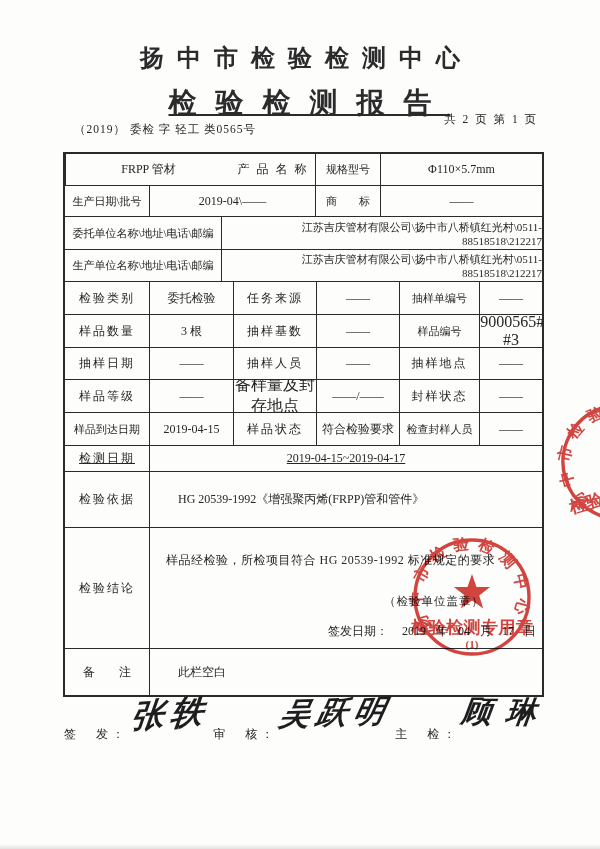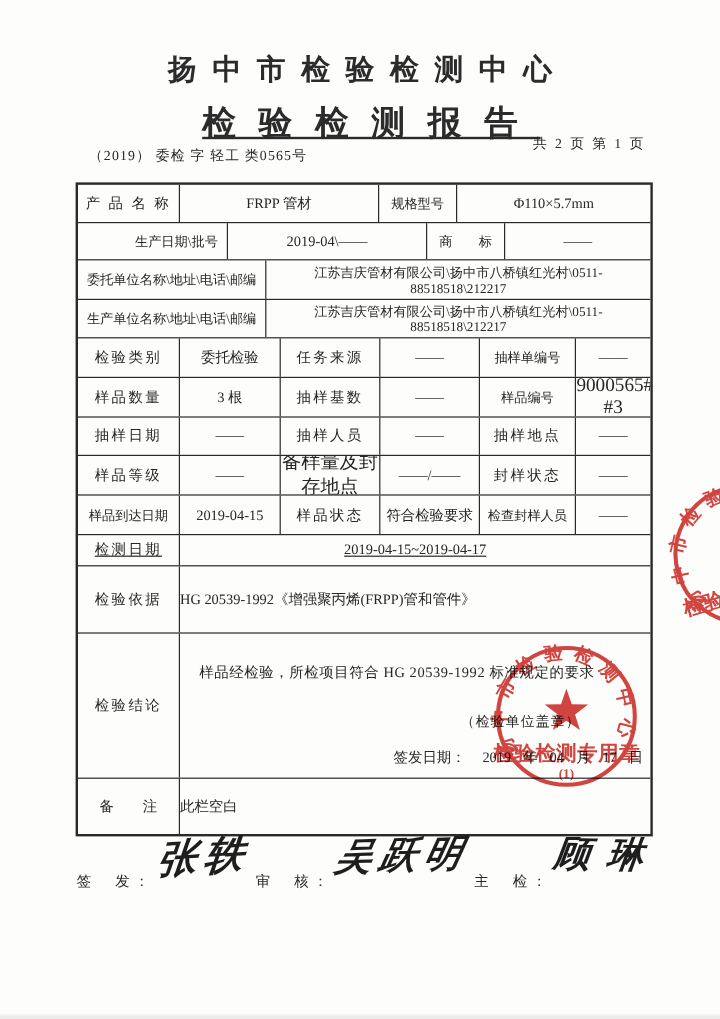--- a/index.html
+++ b/index.html
@@ -23,32 +23,32 @@
     position:absolute;left:63px;top:152px;width:477px;
     border:2px solid #2a2a2a;background:transparent;
   }
   .row{display:flex;border-top:1.4px solid #2a2a2a;}
   .row.first{border-top:none;}
   .cell{
     border-left:1.4px solid #2a2a2a;display:flex;align-items:center;justify-content:center;
     font-size:12px;text-align:center;overflow:hidden;box-sizing:border-box;
   }
   .cell.nol{border-left:none;}
-  .cell.left{justify-content:flex-start;text-align:center;padding-left:0;}
+  .cell.left{justify-content:flex-start;text-align:right;padding-left:28px;}
   .lab{letter-spacing:2px;}
   .small{font-size:11px;letter-spacing:0;}
   .tiny{font-size:16px;letter-spacing:0;}
   .w84{width:84px;flex:none;}
   .w166{width:166px;flex:none;}
   .w65{width:65px;flex:none;}
   .w156{width:156px;flex:none;}
   .w83{width:83px;flex:none;}
   .w80{width:80px;flex:none;}
   .fx{flex:1;}
-  .h31{height:31px;} .h30{height:30px;padding-left:40px;} .h32{height:32px;} .h25{height:25px;text-decoration:underline;}
+  .h31{height:31px;} .h30{height:30px;} .h32{height:32px;} .h25{height:25px;text-decoration:underline;}
   .h55{height:55px;} .h120{height:120px;} .h46{height:46px;}
   .concl-cell{position:relative;}
   .concl-text{position:absolute;top:24px;left:16px;font-size:12px;letter-spacing:.5px;}
   .seal-note{position:absolute;top:66px;right:58px;font-size:11.5px;letter-spacing:1px;}
   .issue-line{position:absolute;bottom:8px;right:6px;font-size:12px;}
   .issue-line .d{margin-left:14px;word-spacing:7px;text-align:right;}
   .sigrow{position:absolute;left:64px;top:692px;width:486px;display:flex;align-items:flex-start;}
   .siglab{font-size:12px;letter-spacing:4px;margin-top:34px;white-space:nowrap;}
   .sig{
     font-size:33px;font-weight:bold;font-style:italic;white-space:nowrap;
@@ -68,22 +68,22 @@
 <body>
 
 <div class="hdr-org">扬中市检验检测中心</div>
 <div class="hdr-title">检验检测报告</div>
 <div class="doc-no">（2019） 委检 字 轻工 类0565号</div>
 <div class="page-no">共 2 页 第 1 页</div>
 
 <div class="tbl">
 
   <div class="row first h31">
+    <div class="cell w166">FRPP 管材</div>
     <div class="cell nol w84 lab">产 品 名 称</div>
-    <div class="cell w166">FRPP 管材</div>
     <div class="cell w65 small">规格型号</div>
     <div class="cell fx">Φ110×5.7mm</div>
   </div>
 
   <div class="row h30">
     <div class="cell nol w84 small">生产日期\批号</div>
     <div class="cell w166">2019-04\——</div>
     <div class="cell w65 small">商　　标</div>
     <div class="cell fx">——</div>
   </div>

